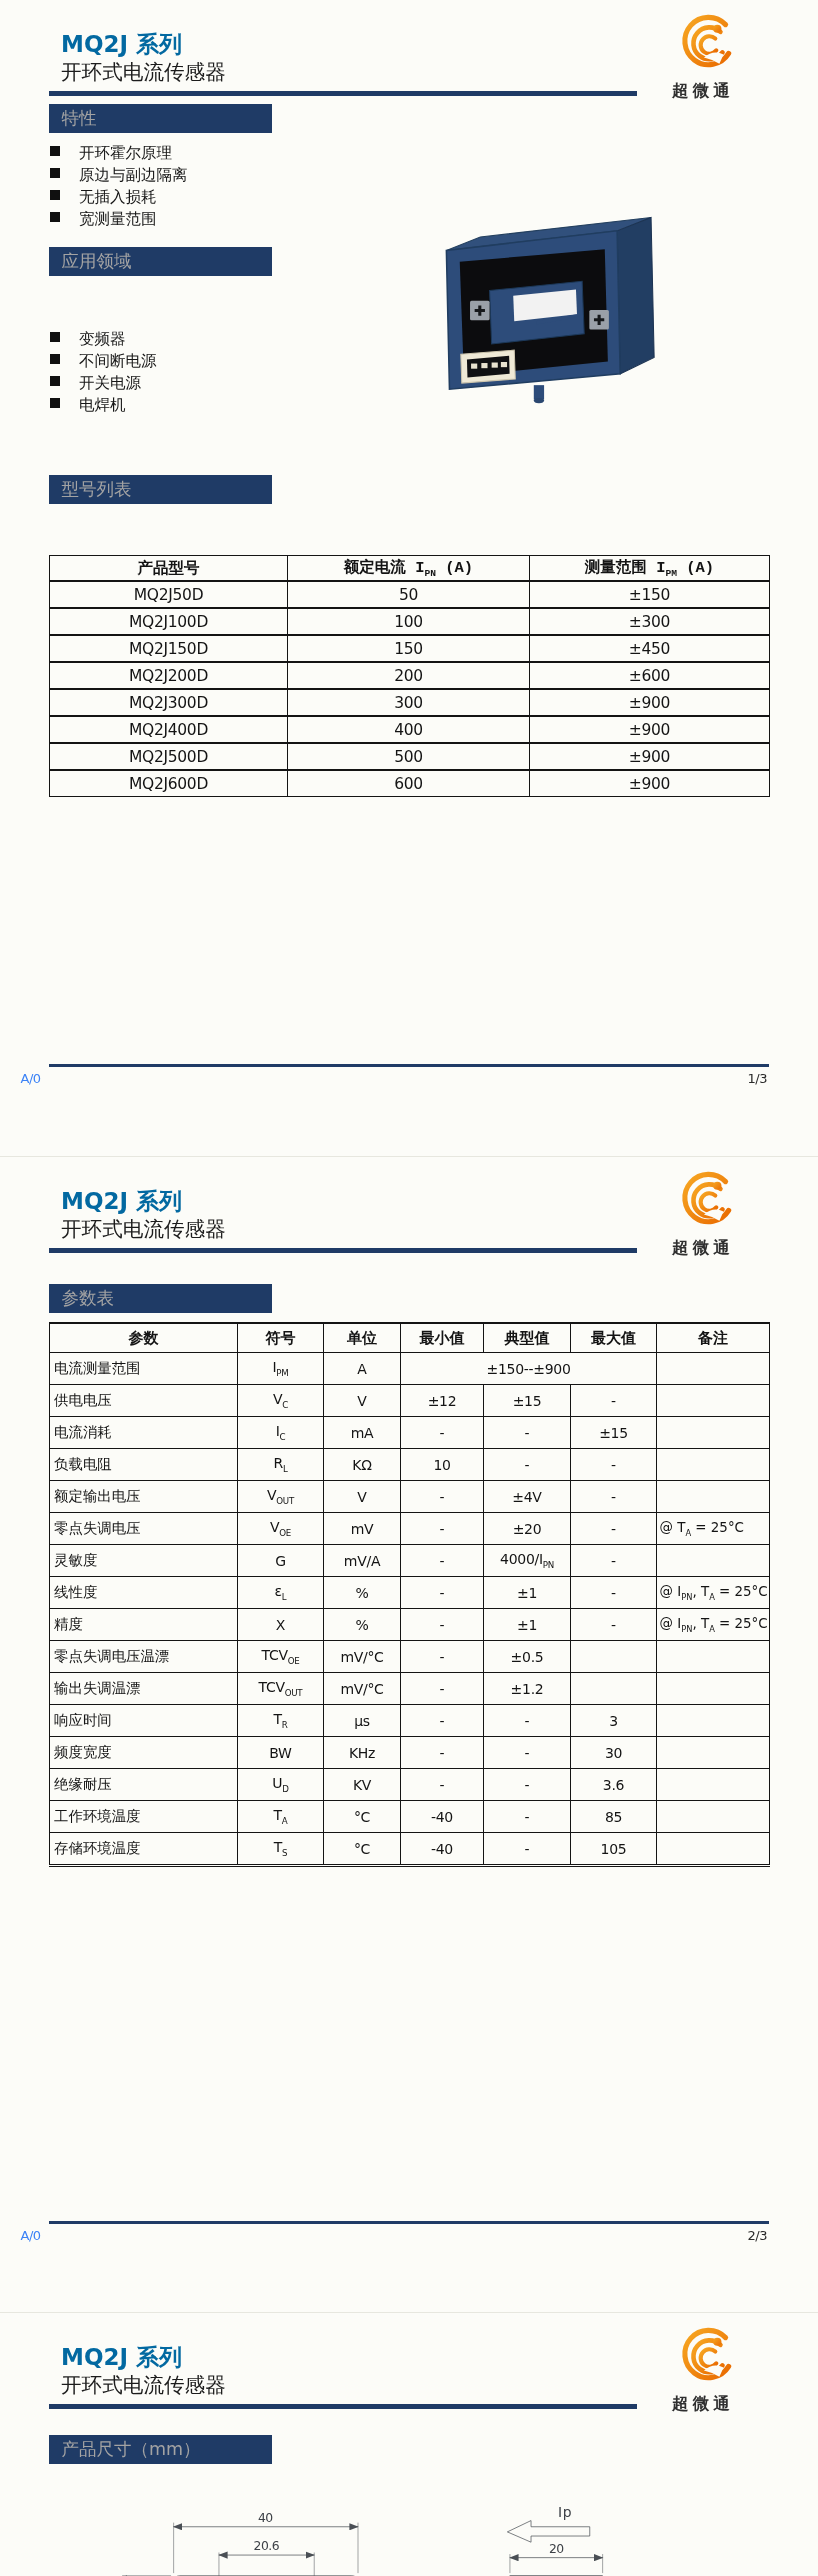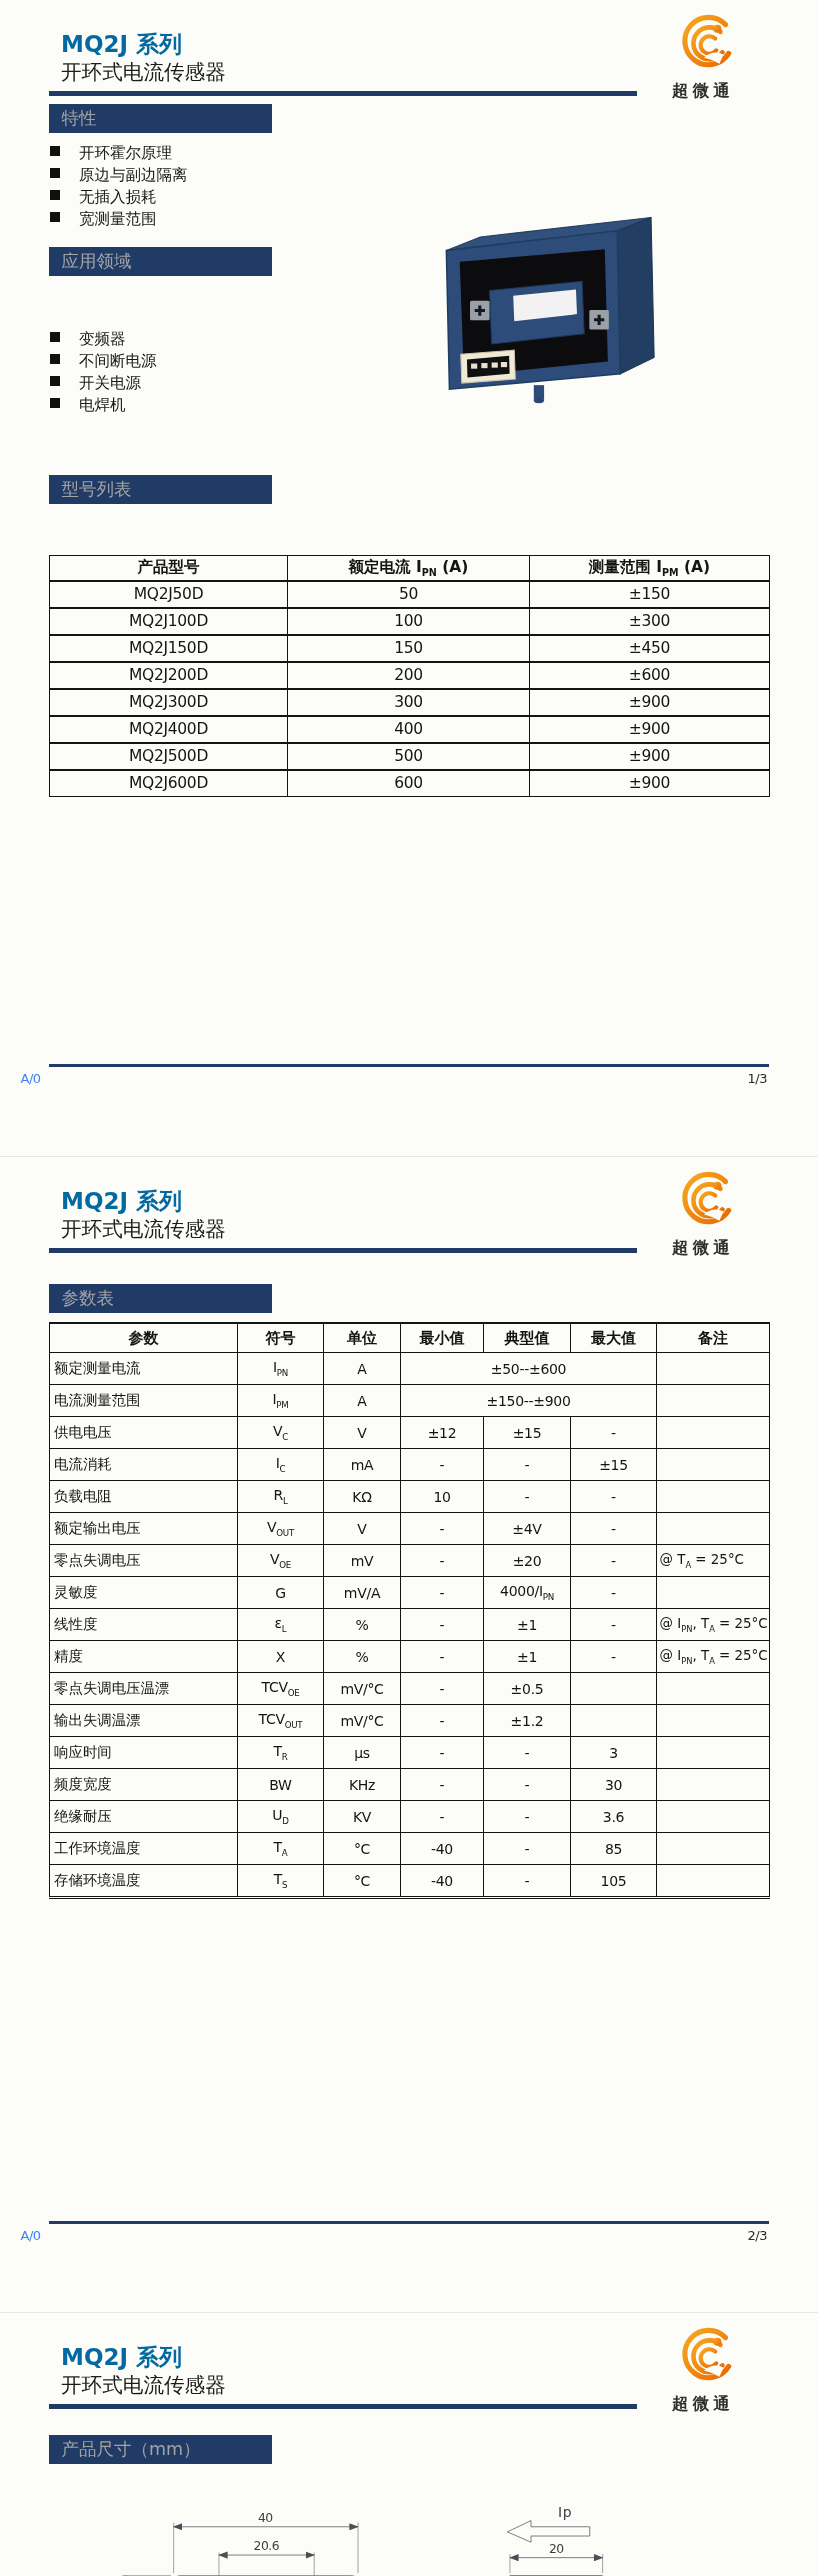--- a/index.html
+++ b/index.html
@@ -21,21 +21,21 @@
   
   .blt-list{position:absolute;left:50px;width:330px;text-align:right;}
   .blt{position:relative;height:22px;}
   .sq{position:absolute;left:0;top:4.1px;width:10.3px;height:10.3px;background:#101010;}
   .blt-t{position:absolute;left:29px;top:1px;font-size:15.5px;color:#161616;white-space:nowrap;}
 
   
   table{border-collapse:collapse;table-layout:fixed;}
   .t1{position:absolute;left:49px;top:555px;width:720px;border-top:1px solid #141414;border-bottom:1.5px solid #141414;}
   .t1 th{height:21.6px;font-size:15.5px;font-weight:700;text-align:center;
-         border:0.5px solid #141414;border-bottom:2.1px solid #141414;vertical-align:middle;}
+         border:0.5px solid #141414;border-bottom:2.1px solid #141414;vertical-align:middle;font-family:Liberation Mono, monospace;}
   .t1 td{height:23px;font-size:15.5px;font-weight:400;text-align:center;
          border:0.5px solid #141414;border-top:2.1px solid #141414;vertical-align:middle;letter-spacing:-0.3px;margin-top:36px;}
 
   .t2{position:absolute;left:49px;top:165px;width:720px;
       border-top:2.6px double #141414;border-bottom:3.1px double #141414;}
   .t2 th{height:26px;font-size:15px;font-weight:700;text-align:center;
          border:0.5px solid #141414;border-bottom:1.5px solid #141414;vertical-align:middle;margin-top:20px;}
   .t2 td{height:29px;font-size:14px;text-align:center;border:0.5px solid #141414;
          border-top:1.5px solid #141414;vertical-align:middle;letter-spacing:-0.3px;}
   .t2 td.pname{text-align:left;padding-left:4.1px;font-size:14.4px;letter-spacing:0;}
@@ -235,27 +235,20 @@
             <th>参数</th>
             <th>符号</th>
             <th>单位</th>
             <th>最小值</th>
             <th>典型值</th>
             <th>最大值</th>
             <th>备注</th>
           </tr>
         </thead>
       <tbody id="params-body">
-          <tr>
-            <td class="pname">额定测量电流</td>
-            <td>I<sub>PN</sub></td>
-            <td>A</td>
-            <td colspan="3">±50--±600</td>
-            <td class="pnote"></td>
-          </tr>
           <tr>
             <td class="pname">电流测量范围</td>
             <td>I<sub>PM</sub></td>
             <td>A</td>
             <td colspan="3">±150--±900</td>
             <td class="pnote"></td>
           </tr>
           <tr>
             <td class="pname">供电电压</td>
             <td>V<sub>C</sub></td>

